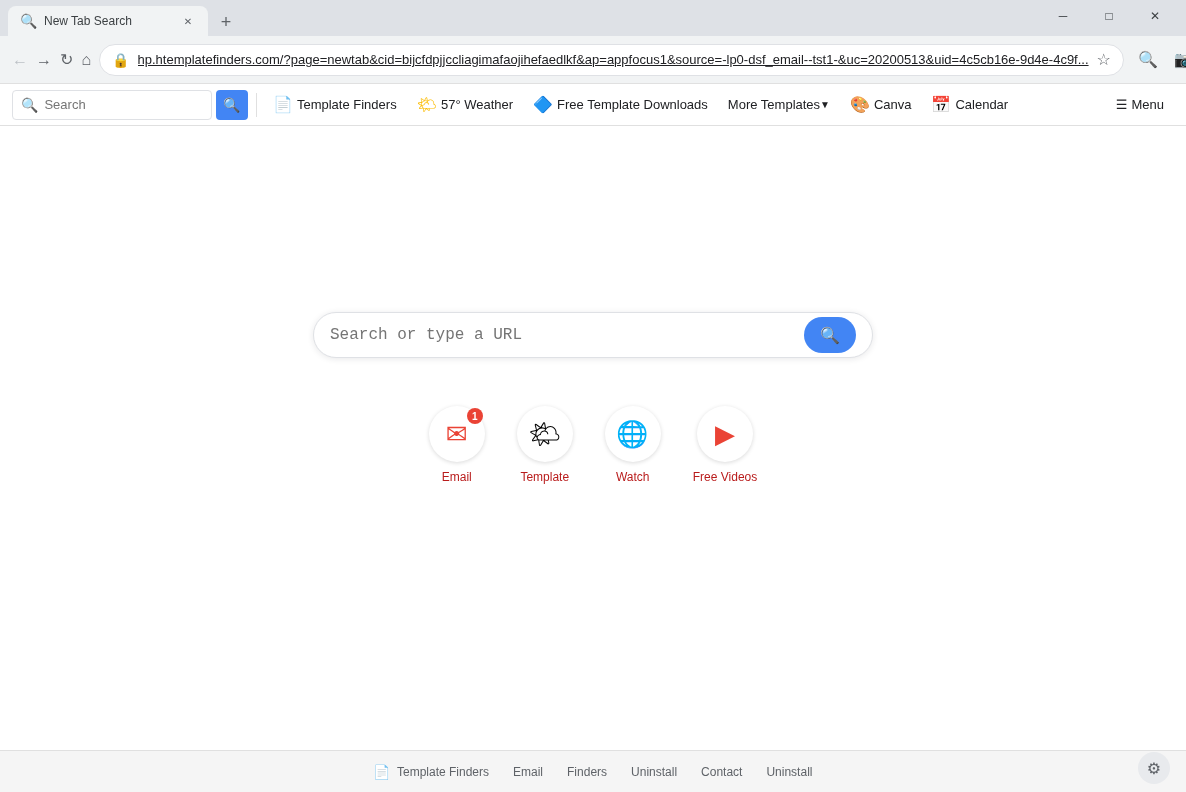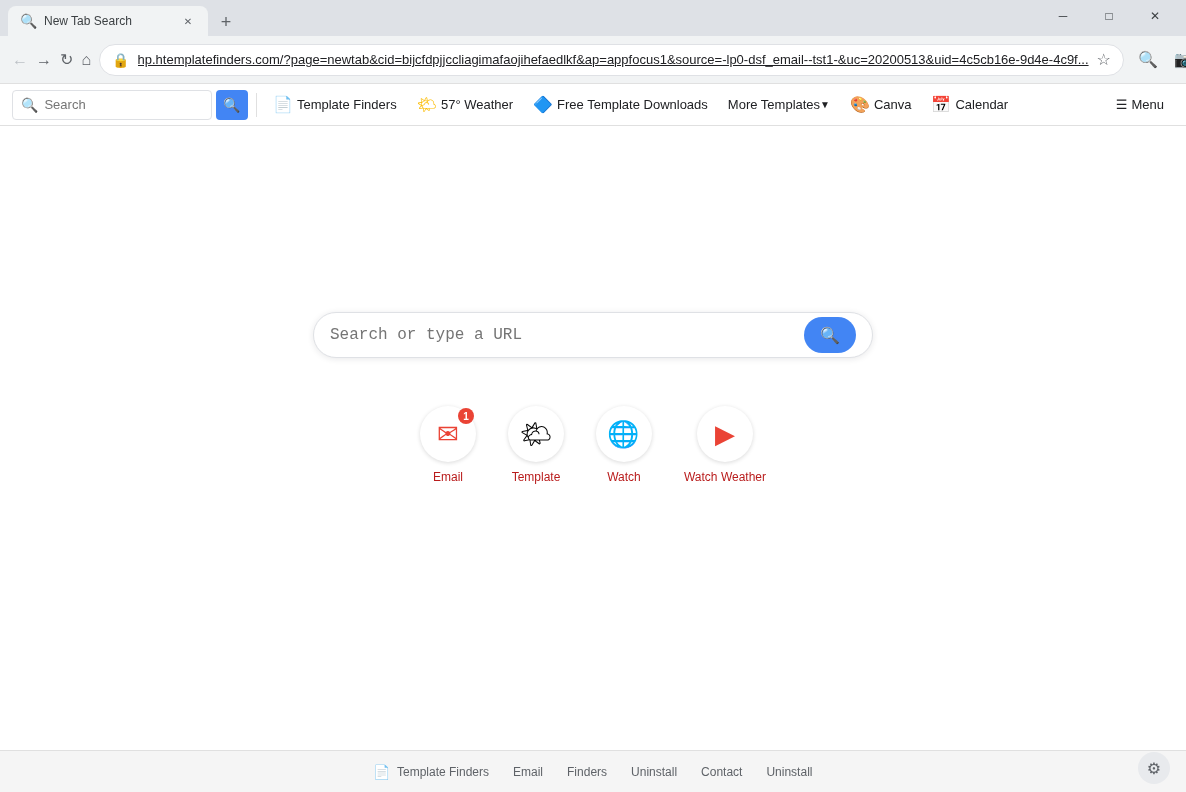--- a/index.html
+++ b/index.html
@@ -332,21 +332,21 @@
         <div class="quick-item-icon">
           <span style="font-size:26px; color:#34a853;">🌐</span>
         </div>
         <span class="quick-item-label">Watch</span>
       </div>
 
       <div class="quick-item">
         <div class="quick-item-icon">
           <span style="font-size:26px; color:#ea4335;">▶</span>
         </div>
-        <span class="quick-item-label">Watch Weather</span>
+        <span class="quick-item-label">Free Videos</span>
       </div>
 
     </div>
 
   </div>
 
   <div class="footer" style="position:relative;">
 
     <div class="footer-left">
       <span style="font-size:14px;">📄</span>

